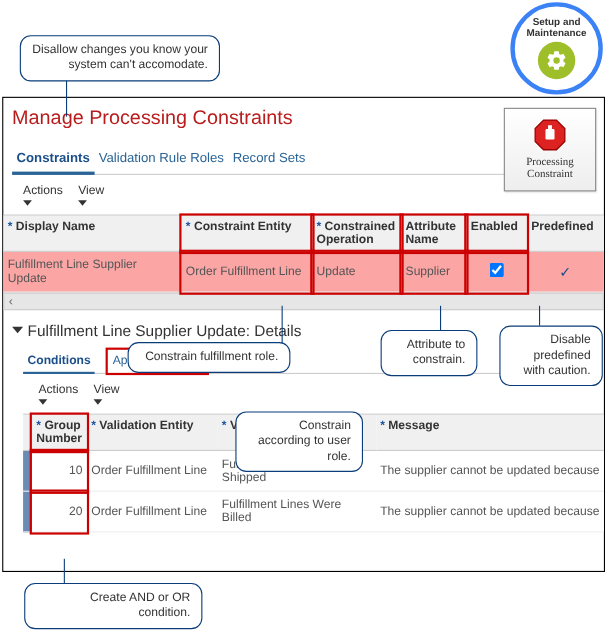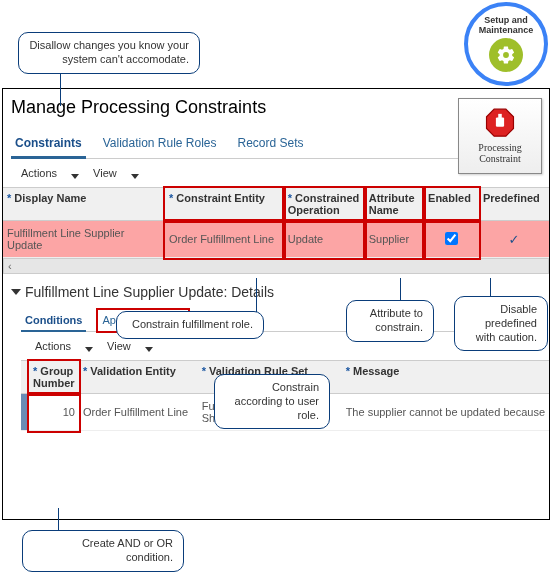--- a/index.html
+++ b/index.html
@@ -21,26 +21,26 @@
     left: 2px;
     width: 548px;
     height: 432px;
     border: 1px solid #000;
     background: #fff;
     overflow: hidden;
   }
   .page-title {
     font-size: 18px;
     font-weight: 400;
-    color: #000000;
+    color: #b91c1c;
     padding: 8px 8px 4px 8px;
   }
   .tabs {
     display: flex;
-    gap: 13px;
+    gap: 0;
     border-bottom: 1px solid #ccc;
     margin: 8px 8px 0 8px;
     padding: 0;
   }
   .tab {
     padding: 6px 4px;
     cursor: pointer;
     color: #2a6496;
     font-size: 12px;
     position: relative;
@@ -53,22 +53,23 @@
   }
   .toolbar {
     display: flex;
     gap: 14px;
     padding: 8px 18px;
     font-size: 11px;
   }
   .toolbar-item {
     cursor: pointer;
     display: flex;
-    align-items: flex-end;
-    gap: 14px;
+    align-items: flex-start;
+    gap: 3px;
+    flex-direction: column;
   }
   .dropdown-caret {
     display: inline-block;
     width: 0; height: 0;
     border-left: 4px solid transparent;
     border-right: 4px solid transparent;
     border-top: 5px solid #333;
   }
   table.datagrid {
     width: 100%;
@@ -316,20 +317,27 @@
       </tr>
     </thead>
     <tbody>
       <tr>
         <td style="background:#6a8bb5"></td>
         <td class="red-box" style="text-align:right;background:#fff">10</td>
         <td style="background:#fff">Order Fulfillment Line</td>
         <td style="background:#fff">Fulfillment Lines Were Shipped</td>
         <td style="background:#fff;white-space:nowrap;overflow:hidden">The supplier cannot be updated because</td>
       </tr>
+      <tr>
+        <td style="background:#6a8bb5"></td>
+        <td class="red-box" style="text-align:right;background:#fff">20</td>
+        <td style="background:#fff">Order Fulfillment Line</td>
+        <td style="background:#fff">Fulfillment Lines Were Billed</td>
+        <td style="background:#fff;white-space:nowrap;overflow:hidden">The supplier cannot be updated because</td>
+      </tr>
     </tbody>
   </table>
   </div>
 
 </div>
 
 <div class="callout" style="top:32px; left:18px; width:182px">Disallow changes you know your system can't accomodate.</div>
 <div class="callout-line" style="top:68px; left:60px; width:1px; height:38px"></div>
 
 <div class="callout" style="top:311px; left:116px; width:148px">Constrain fulfillment role.</div>

